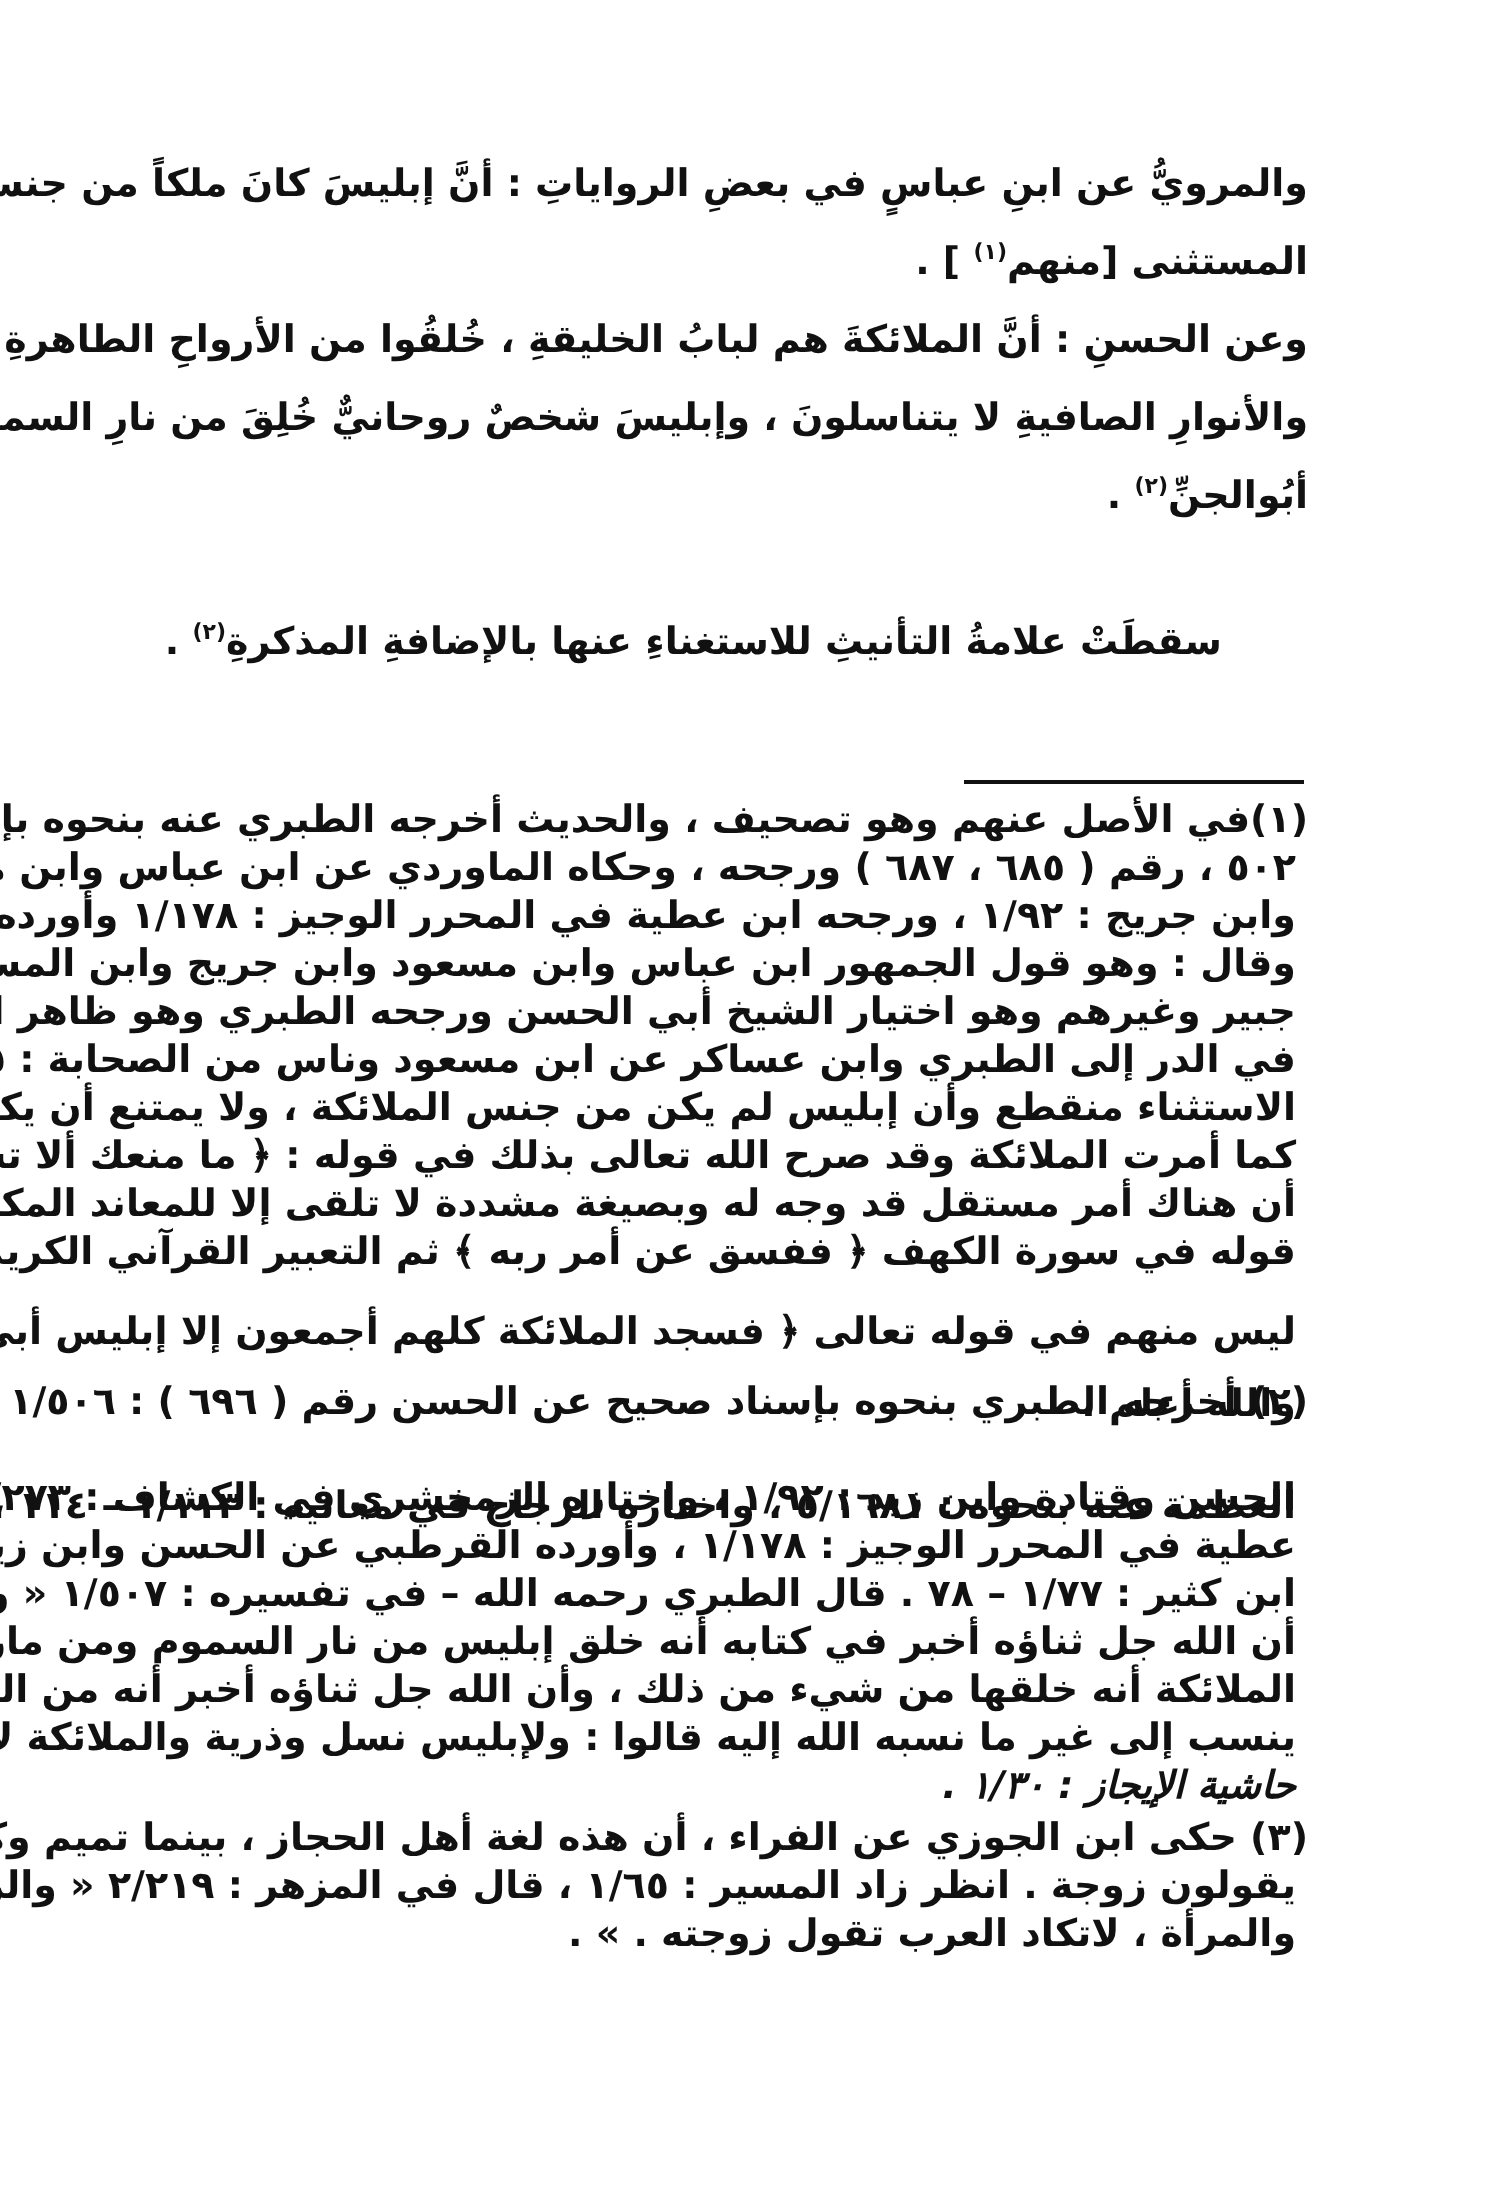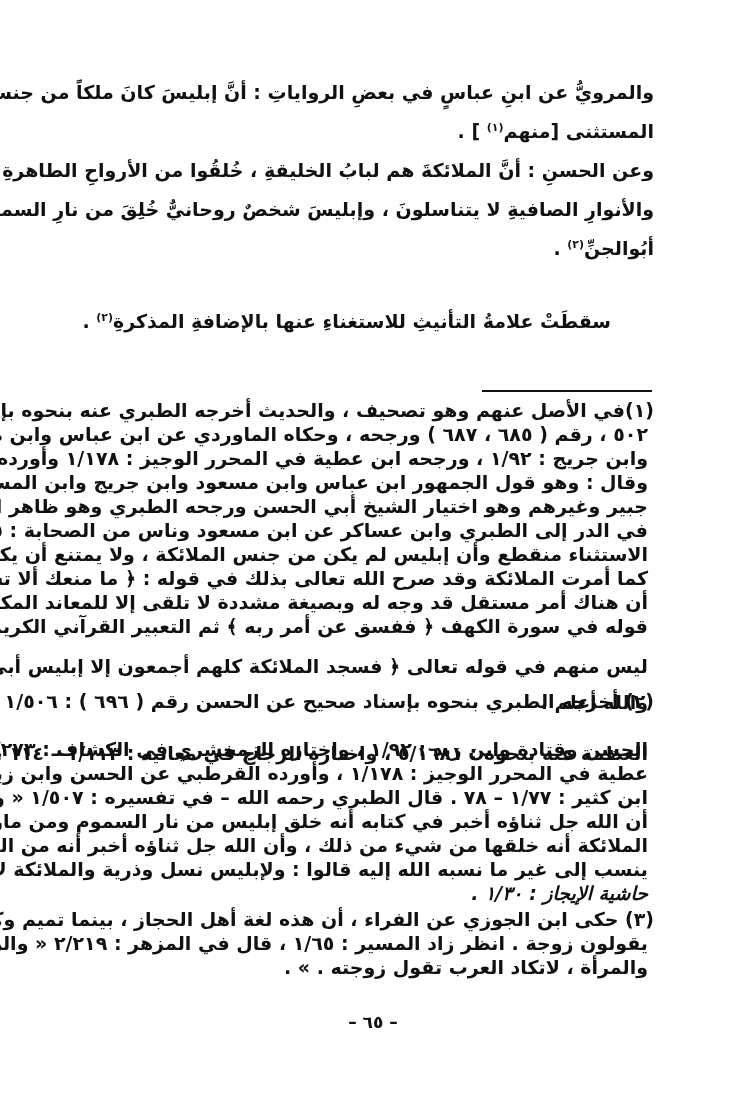--- a/index.html
+++ b/index.html
@@ -135,15 +135,14 @@
     <div class="line fn cont" style="top:859px;">ينسب إلى غير ما نسبه الله إليه قالوا : ولإبليس نسل وذرية والملائكة لا تتناسل ولا تتوالد » . وانظر</div>
     <div class="line fn cont last" style="top:883px;font-style:italic;">حاشية الإيجاز : ١/٣٠ .</div>
   </div>
 
   <div>
     <div class="line fn" style="top:909px;">(٣) حكى ابن الجوزي عن الفراء ، أن هذه لغة أهل الحجاز ، بينما تميم وكثير من قيس وأهل نجد</div>
     <div class="line fn cont" style="top:933px;">يقولون زوجة . انظر زاد المسير : ١/٦٥ ، قال في المزهر : ٢/٢١٩ « والزوج يطلق على الرجل</div>
     <div class="line fn cont last" style="top:957px;">والمرأة ، لاتكاد العرب تقول زوجته . » .</div>
   </div>
 
-  <div class="page-number">– ٦٥ –</div>
 
 </div>
 
 </body></html>

